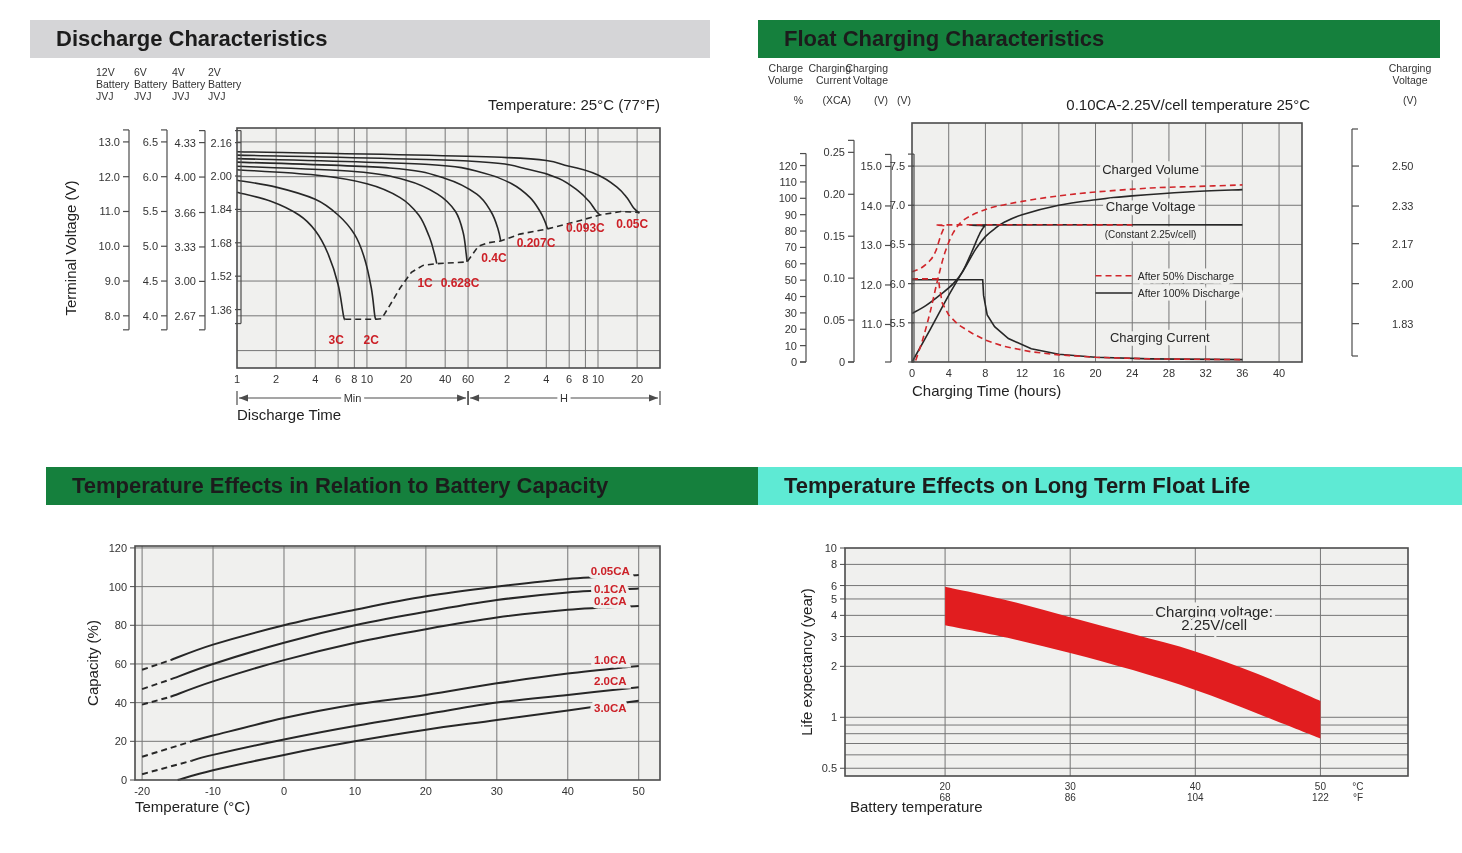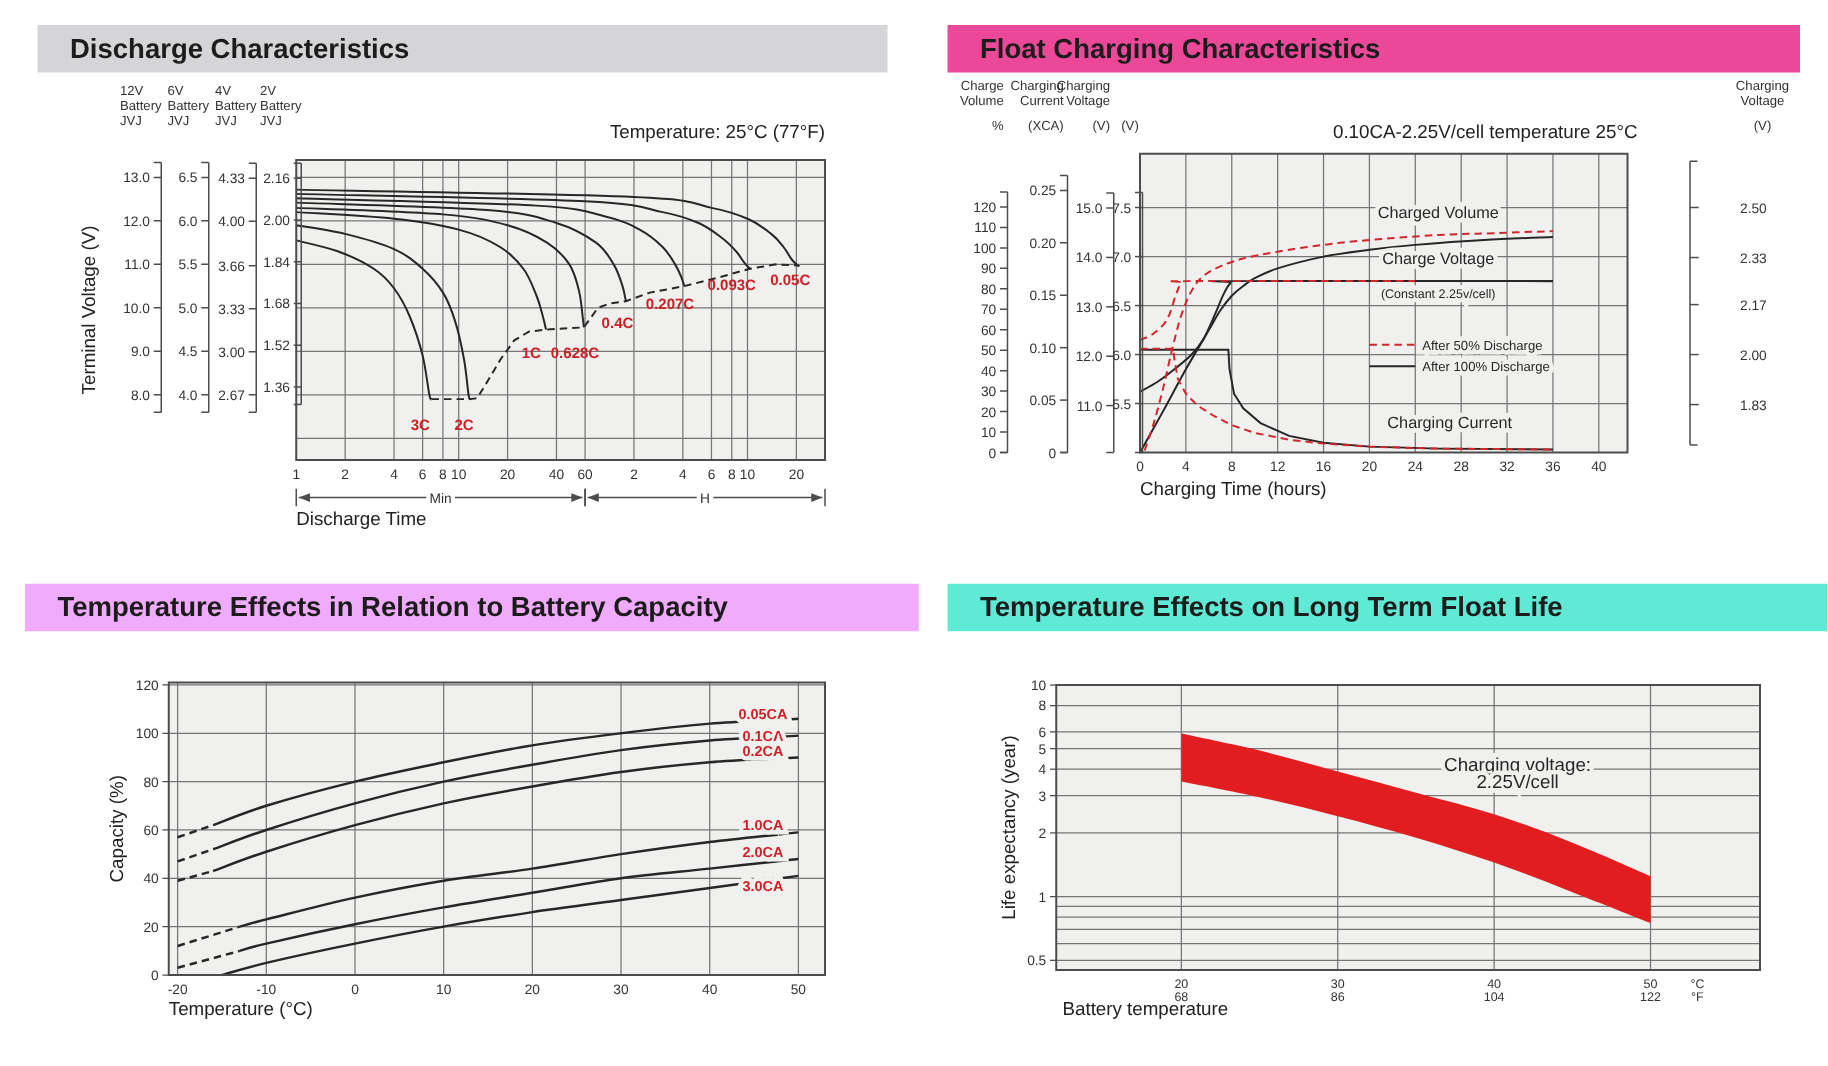--- a/index.html
+++ b/index.html
@@ -8,22 +8,22 @@
   .section-header{position:absolute;height:38px;line-height:38px;padding-left:26px;
     font-size:22px;font-weight:bold;letter-spacing:0px;box-sizing:border-box;}
   .chart-svg{position:absolute;}
   text{font-family:"Liberation Sans","DejaVu Sans",sans-serif;}
 </style>
 </head>
 <body>
 
 <div class="page">
   <div class="section-header" style="left: 30px; top: 20px; width: 680px; background: rgb(213, 213, 215); color: rgb(28, 28, 28);">Discharge Characteristics</div>
-  <div class="section-header" style="left: 758px; top: 20px; width: 682px; background: #ec4899; color: rgb(28, 28, 28);">Float Charging Characteristics</div>
-  <div class="section-header" style="left: 20px; top: 467px; width: 715px; background: #f0abfc; color: rgb(28, 28, 28);">Temperature Effects in Relation to Battery Capacity</div>
+  <div class="section-header" style="left: 758px; top: 20px; width: 682px; background: #15803d; color: rgb(28, 28, 28);">Float Charging Characteristics</div>
+  <div class="section-header" style="left: 46px; top: 467px; width: 715px; background: #15803d; color: rgb(28, 28, 28);">Temperature Effects in Relation to Battery Capacity</div>
   <div class="section-header" style="left: 758px; top: 467px; width: 724px; background: #5eead4; color: rgb(28, 28, 28);">Temperature Effects on Long Term Float Life</div>
 
   <svg id="chart0" class="chart-svg" style="left:30px;top:58px;" width="700" height="402" viewBox="0 0 700 402">
       <rect x="207" y="70" width="423" height="240" fill="#f0f0ee"></rect>
       <g stroke="#767676" stroke-width="1">
         <line x1="246.1167522738079" y1="70" x2="246.1167522738079" y2="310"></line>
         <line x1="285.2335045476158" y1="70" x2="285.2335045476158" y2="310"></line>
         <line x1="308.11533777779243" y1="70" x2="308.11533777779243" y2="310"></line>
         <line x1="324.35025682142367" y1="70" x2="324.35025682142367" y2="310"></line>
         <line x1="336.94303835911154" y1="70" x2="336.94303835911154" y2="310"></line>

